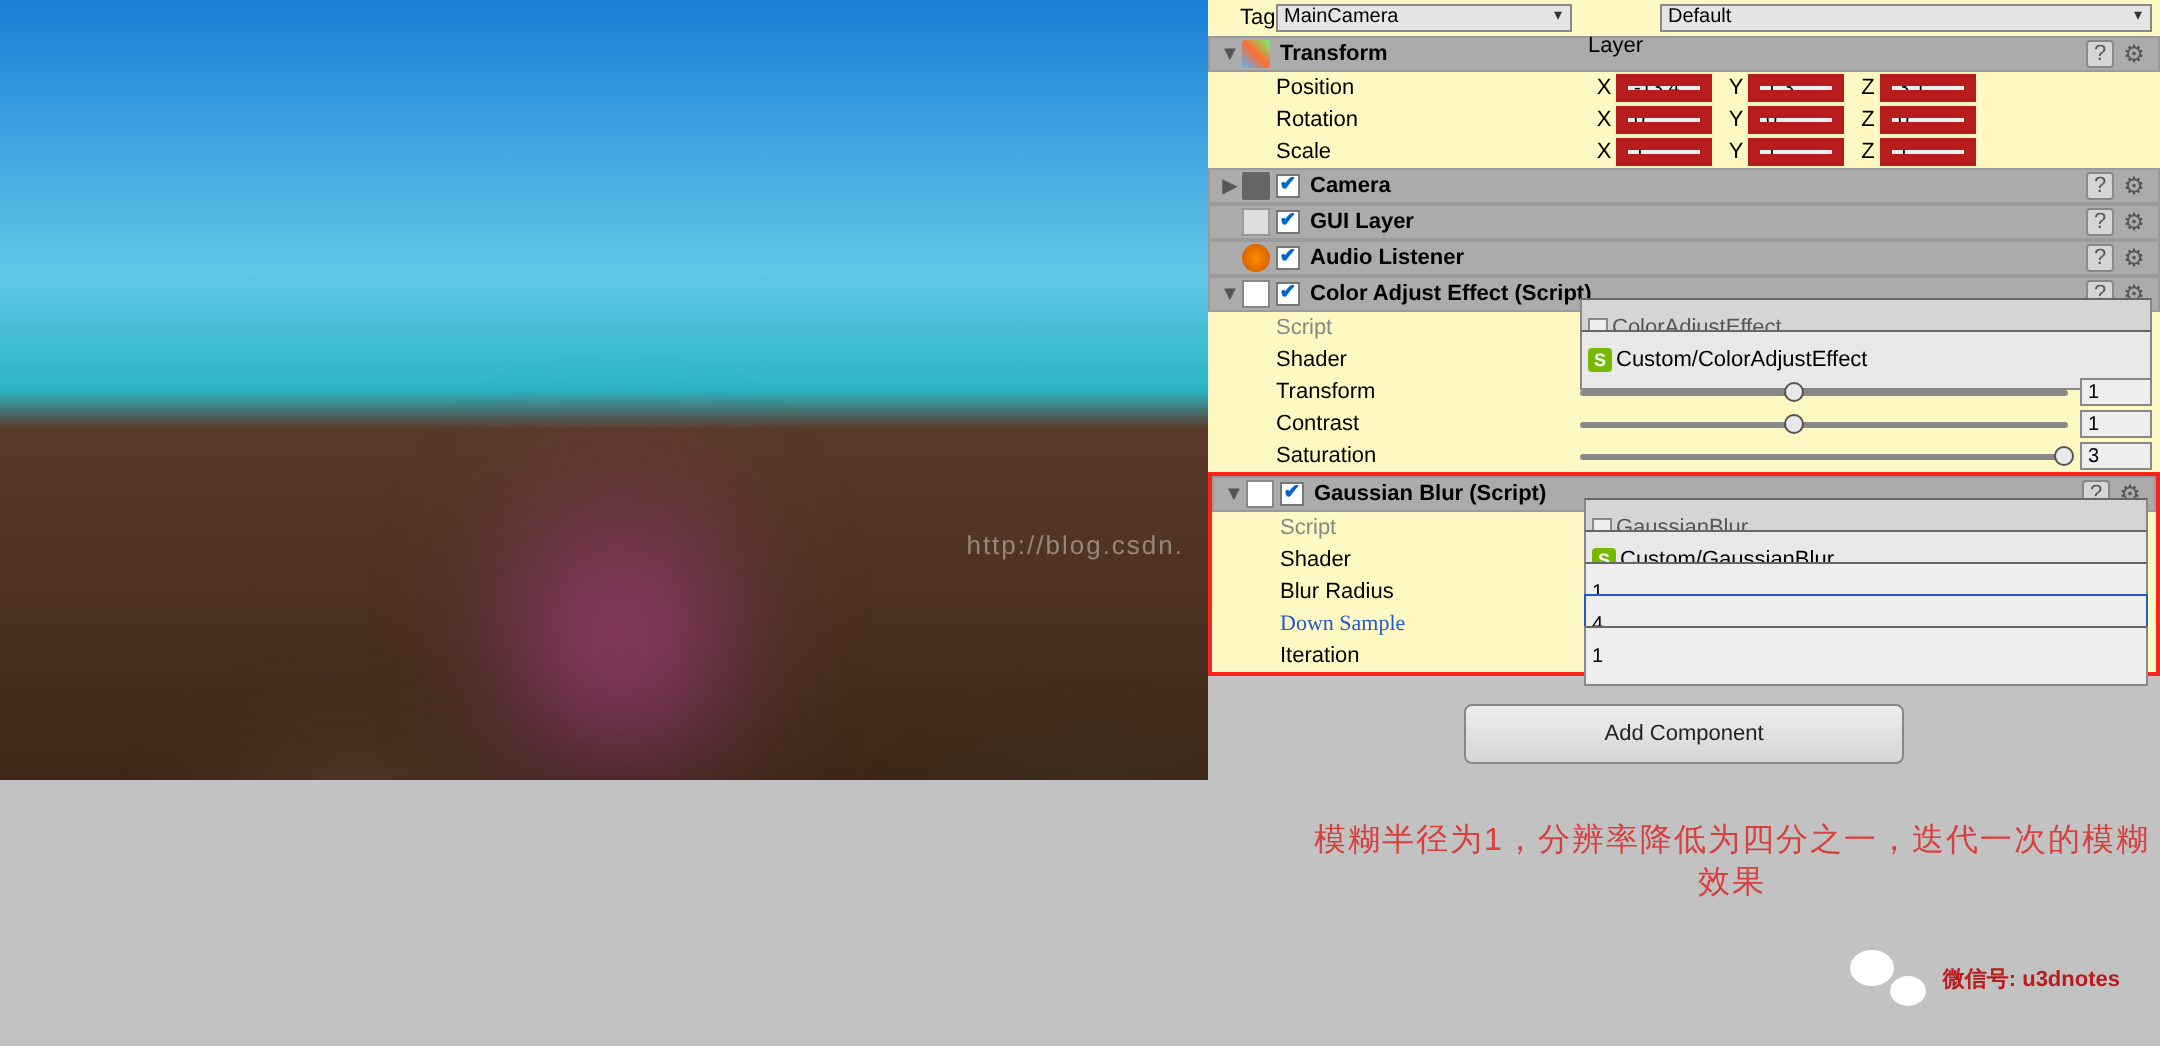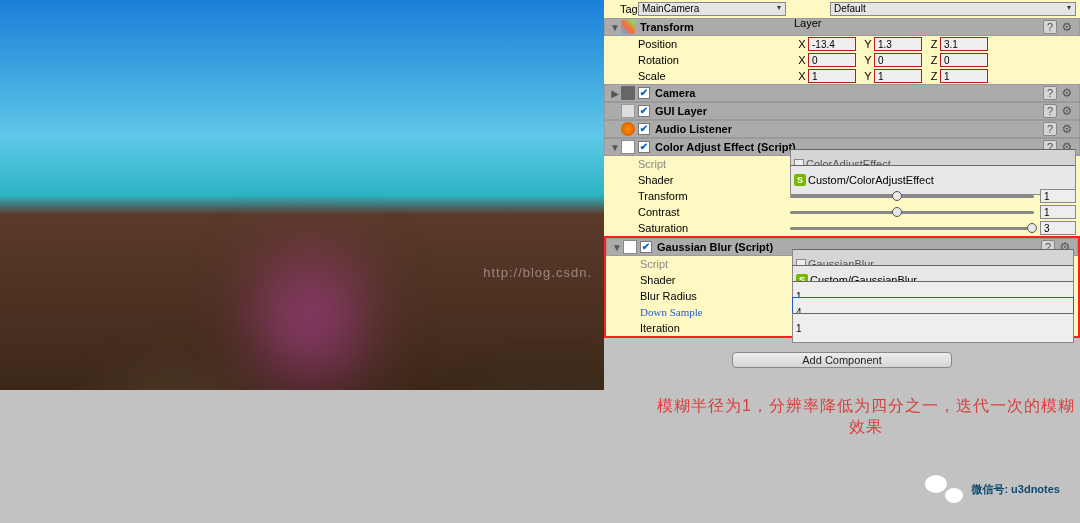--- a/index.html
+++ b/index.html
@@ -22,33 +22,33 @@
 .icn{width:14px;height:14px;margin-right:3px;display:inline-block;}
 .icn-transform{background:linear-gradient(45deg,#4db8ff,#ff6b35,#6bff6b);border-radius:2px;}
 .icn-cam{background:#666;border-radius:1px;}
 .icn-script{background:#fff;border:1px solid #888;}
 .icn-audio{background:radial-gradient(circle,#ff8c00,#cc5500);border-radius:50%;}
 .icn-shader{width:10px;height:10px;background:#eee;border:1px solid #888;margin-right:2px;}
 .icn-s{width:12px;height:12px;background:#76b900;border-radius:2px;margin-right:2px;display:inline-flex;align-items:center;justify-content:center;color:#fff;font-weight:bold;font-size:9px;}
 .field{flex:1;height:30px;background:#e8e8e8;border:1px solid #888;border-top-color:#666;padding:0 3px;font-size:10px;display:flex;align-items:center;overflow:hidden;}
 .field-ro{background:#d5d5d5;color:#555;}
 .axis{width:12px;text-align:center;margin-left:6px;}
-.afield{width:48px;height:14px;background:#eee;border:1px solid #b91c1c;padding:0 3px;font-size:10px;}
+.afield{width:48px;height:14px;background:#eee;border:6px solid #b91c1c;padding:0 3px;font-size:10px;}
 .dd{flex:1;height:14px;background:#e5e5e5;border:1px solid #888;padding:0 3px;font-size:10px;position:relative;}
 .dd:after{content:"▾";position:absolute;right:4px;font-size:8px;color:#333;}
 .slider{flex:1;height:14px;display:flex;align-items:center;margin-right:6px;}
 .slider-track{flex:1;height:3px;background:#888;border-radius:2px;position:relative;}
 .slider-thumb{position:absolute;width:10px;height:10px;background:#e8e8e8;border:1px solid #555;border-radius:50%;top:-4px;}
 .numfield{width:36px;height:14px;background:#eee;border:1px solid #888;padding:0 3px;font-size:10px;}
 .gear{width:16px;text-align:center;color:#555;font-size:12px;}
 .help{width:14px;height:14px;background:#d5d5d5;border:1px solid #888;border-radius:2px;text-align:center;line-height:12px;color:#555;margin-right:2px;}
-.addcomp{display:block;margin:14px auto 0;width:220px;height:16px;background:linear-gradient(#eee,#d5d5d5);border:1px solid #888;border-radius:4px;font-size:11px;color:#222;}
+.addcomp{display:block;margin:14px auto 0;width:220px;height:30px;background:linear-gradient(#eee,#d5d5d5);border:1px solid #888;border-radius:4px;font-size:11px;color:#222;}
 .redbox{border:2px solid #ff2020;padding:0;margin:0;}
 .note{margin-top:28px;text-align:center;color:#d84040;font-size:16px;font-family:"Microsoft YaHei",sans-serif;letter-spacing:1px;padding-left:48px;}
-.wechat{position:absolute;bottom:18px;right:20px;display:flex;align-items:center;color:#0c4a6e;font-size:20px;font-family:"Microsoft YaHei",sans-serif;font-weight:bold;}
+.wechat{position:absolute;bottom:18px;right:20px;display:flex;align-items:center;color:#b91c1c;font-size:20px;font-family:"Microsoft YaHei",sans-serif;font-weight:bold;}
 .wechat-icn{width:38px;height:32px;margin-right:8px;position:relative;}
 .wechat-icn:before,.wechat-icn:after{content:"";position:absolute;border-radius:50%;background:#fff;}
 .wechat-icn:before{width:22px;height:18px;left:0;top:2px;}
 .wechat-icn:after{width:18px;height:15px;right:0;bottom:2px;}
 .blue{color:#2259d0;font-family:Liberation Serif, serif;}
 </style>
 </head>
 <body>
 
 <div class="container">

